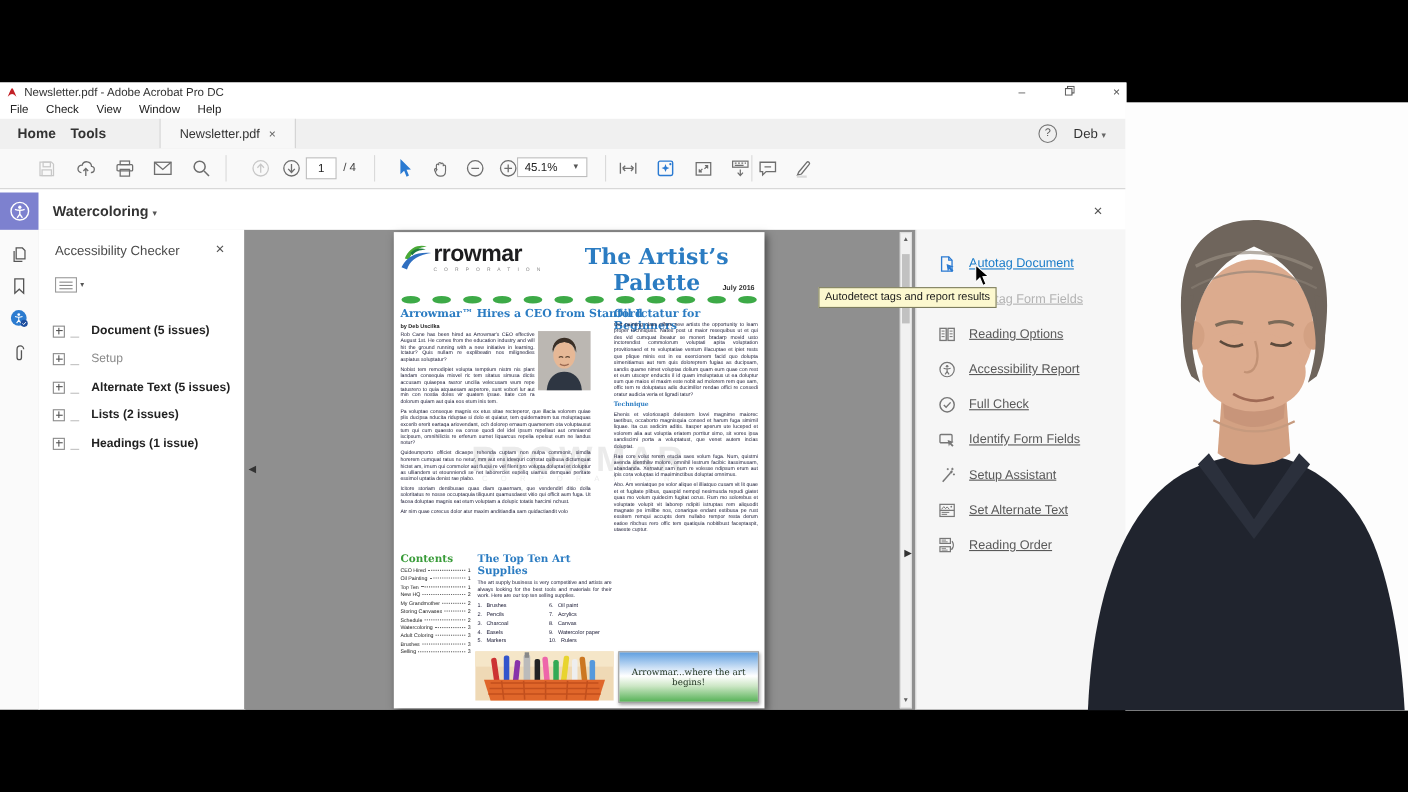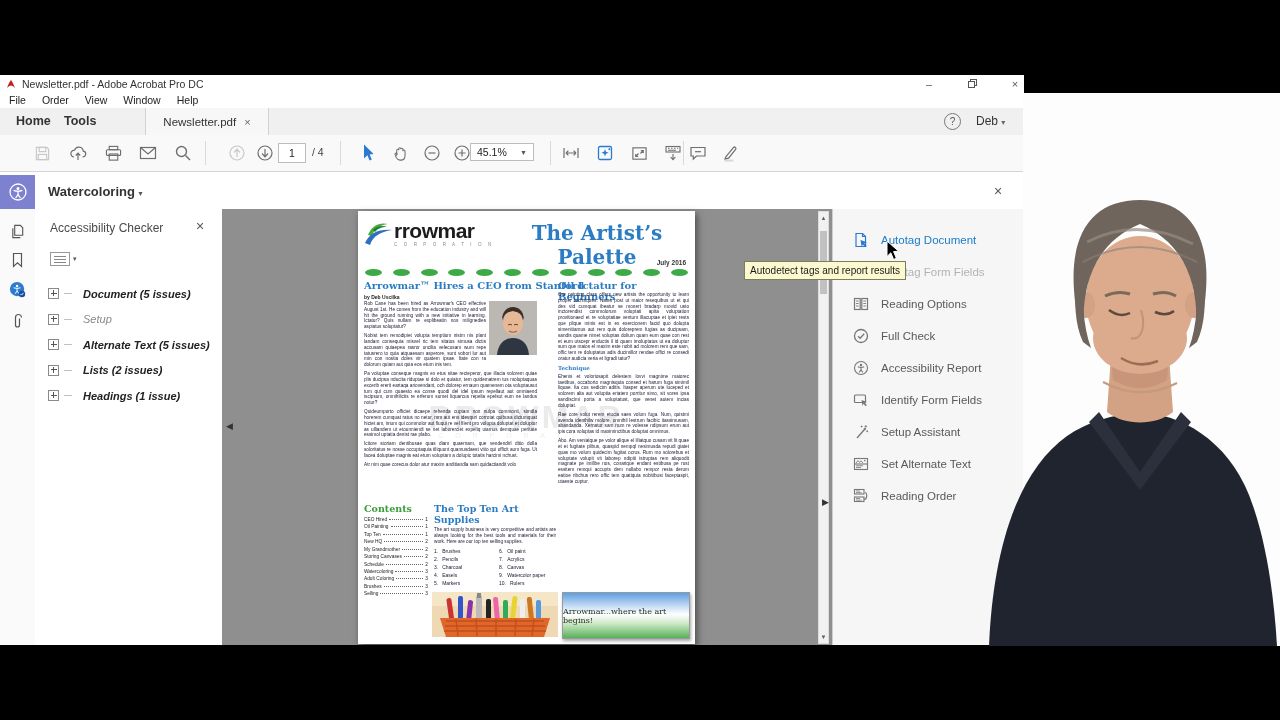--- a/index.html
+++ b/index.html
@@ -50,37 +50,37 @@
   .iconstrip{position:absolute;left:0;top:0;width:35px;height:436px;background:#fafafa;border-right:1px solid #e0e0e0;}
   .stripicon{position:absolute;left:9px;width:17px;height:17px;display:flex;align-items:center;justify-content:center;}
   .checker{position:absolute;left:35px;top:0;width:187px;height:436px;background:#fff;border-right:1px solid #d6d6d6;}
   .chktitle{position:absolute;left:15px;top:12px;font-size:12px;color:#4a4a4a;}
   .chkclose{position:absolute;left:161px;top:9px;font-size:14px;color:#555;}
   .optbtn{position:absolute;left:15px;top:43px;display:flex;align-items:center;gap:3px;}
   .optico{width:20px;height:14px;border:1px solid #999;background:#fff;display:flex;flex-direction:column;justify-content:center;gap:2px;padding:0 3px;box-sizing:border-box;}
   .optico i{display:block;height:1px;background:#888;}
   .optbtn .caret{font-size:7px;color:#555;}
   .chklist{position:absolute;left:0;top:72px;width:100%;}
-  .chkrow{height:25.5px;display:flex;align-items:center;padding-left:13px;gap:5px;font-style:italic;}
+  .chkrow{height:25.5px;display:flex;align-items:flex-end;padding-left:13px;gap:5px;}
   .ebox{width:9px;height:9px;border:1px solid #8a8a8a;background:#fff;position:relative;flex:0 0 auto;}
   .ebox:before{content:"";position:absolute;left:1.5px;top:3.5px;width:6px;height:1px;background:#555;}
   .ebox:after{content:"";position:absolute;left:4px;top:1px;width:1px;height:6px;background:#555;}
   .eline{width:8px;height:1px;background:#c0c0c0;flex:0 0 auto;}
   .chkrow .lbl{font-size:11px;font-weight:bold;color:#222;margin-left:6px;}
   .chkrow.dim .lbl{font-weight:normal;color:#8a8a8a;}
   .docarea{position:absolute;left:222px;top:0;width:610px;height:436px;background:#8f8f8f;}
   .vscroll{position:absolute;left:596px;top:2px;width:11px;height:433px;background:#f1f1f1;border:1px solid #dcdcdc;box-sizing:border-box;}
   .varrow{position:absolute;left:0;width:100%;text-align:center;font-size:6px;color:#606060;}
   .vthumb{position:absolute;left:1px;top:19px;width:7px;height:63px;background:#c1c1c1;}
   .collapseL{position:absolute;left:4px;top:212px;font-size:9px;color:#333;}
   .collapseR{position:absolute;left:-11px;top:288px;font-size:9px;color:#333;}
   .rightpanel{position:absolute;left:832px;top:0;width:192px;height:436px;background:#f6f6f6;border-left:1px solid #cfcfcf;box-sizing:border-box;}
   .rplist{position:absolute;left:0;top:15px;width:100%;}
   .rprow{height:32px;display:flex;align-items:center;padding-left:20px;gap:12px;}
-  .rprow .rplbl{font-size:11.5px;color:#595959;}
+  .rprow .rplbl{font-size:11.5px;color:#595959;text-decoration:underline;}
   .rprow.active .rplbl{color:#1a7cc9;}
   .rprow.disabled .rplbl{color:#b3b3b3;}
   
   .tooltip{position:absolute;left:744px;top:261px;height:17px;background:#fcf8cf;border:1px solid #7d7d5e;
            color:#1a1a1a;font-size:10px;display:flex;align-items:center;padding:0 5px;z-index:30;white-space:nowrap;}
   .cursor{position:absolute;left:886px;top:240px;z-index:31;}
   
   .page{position:absolute;left:136px;top:2px;width:337px;height:433px;background:#fff;
         box-shadow:2px 3px 7px rgba(0,0,0,.5);overflow:hidden;}
   .script{font-family:"DejaVu Serif",serif;}
@@ -111,21 +111,21 @@
   .nl-topten h3{margin:0 0 2px 0;font-size:9.5px;font-weight:bold;}
   .nl-topten .intro{font-size:4.7px;line-height:1.25;text-align:justify;color:#20203a;margin:0 0 2px 0;}
   .ttcols{display:flex;gap:8px;font-size:5px;color:#20203a;}
   .ttcols .col{flex:1;}
   .ttrow{display:flex;gap:4px;line-height:1.6;}
   .nl-photo{position:absolute;left:74px;top:381px;width:126px;height:45px;}
   .nl-banner{position:absolute;left:204px;top:381px;width:126px;height:45px;
              background:linear-gradient(180deg,#5f9fe0 0%,#cfe2f6 32%,#ffffff 48%,#cde7c6 68%,#57b257 100%);
              border:1px solid #9a9a9a;box-shadow:1px 2px 3px rgba(0,0,0,.35);
              display:flex;align-items:center;justify-content:center;}
-  .nl-banner span{font-size:8px;color:#223522;}
+  .nl-banner span{font-size:8px;color:#223522;text-align:center;}
   .nl-watermark{position:absolute;left:18px;top:188px;width:300px;text-align:center;pointer-events:none;}
   .nl-watermark .w1{font-size:32px;font-weight:bold;letter-spacing:3px;color:rgba(110,110,110,.14);}
   .nl-watermark .w2{font-size:7px;letter-spacing:5px;color:rgba(110,110,110,.14);margin-top:-4px;}
   
   .webcam{position:absolute;left:1023px;top:93px;width:257px;height:553px;background:#fdfdfd;z-index:4;}
   .person{position:absolute;left:975px;top:150px;z-index:5;}
 </style>
 </head>
 <body>
 
@@ -145,21 +145,21 @@
         <span><svg width="9" height="9" viewBox="0 0 9 9">
               <rect x="2.5" y="0.5" width="6" height="6" fill="none" stroke="#555"></rect>
               <rect x="0.5" y="2.5" width="6" height="6" fill="#fff" stroke="#555"></rect>
             </svg></span>
         <span>×</span>
       </div>
     </div>
 
     <div class="menubar">
       <span>File</span>
-      <span>Order</span>
+      <span>Check</span>
       <span>View</span>
       <span>Window</span>
       <span>Help</span>
     </div>
 
     <div class="tabrow">
       <span class="tlabel" style="left:16px;font-weight:bold;">Home</span>
       <span class="tlabel" style="left:64px;font-weight:bold;">Tools</span>
       <div class="doctab">
         <span>Newsletter.pdf</span>
@@ -600,33 +600,33 @@
           </div>
           <div class="rprow">
             <svg width="16" height="16" viewBox="0 0 16 16" fill="none" stroke="#777" stroke-width="1.2">
                 <rect x="1.5" y="2.5" width="5.7" height="11"></rect>
                 <rect x="8.8" y="2.5" width="5.7" height="11"></rect>
                 <path d="M3,5 h2.7 M3,7.5 h2.7 M3,10 h2.7 M10.3,5 h2.7 M10.3,7.5 h2.7 M10.3,10 h2.7" stroke-width="0.9"></path>
               </svg>
             <span class="rplbl">Reading Options</span>
           </div>
           <div class="rprow">
-            <svg width="16" height="16" viewBox="0 0 16 16" fill="none" stroke="#777" stroke-width="1.3">
-                <circle cx="8" cy="8" r="6.5"></circle>
-                <path d="M5,8.2 l2.1,2.1 L11.2,5.8"></path>
-              </svg>
-            <span class="rplbl">Full Check</span>
-          </div>
-          <div class="rprow">
             <svg width="16" height="16" viewBox="0 0 16 16" fill="none" stroke="#777" stroke-width="1.1">
                 <circle cx="8" cy="8" r="6.5"></circle>
                 <circle cx="8" cy="5" r="1.2" fill="#777" stroke="none"></circle>
                 <path d="M4.8,6.8 q3.2,1.2 6.4,0 M8,7.6 v2.2 M8,9.8 l-1.8,2.6 M8,9.8 l1.8,2.6"></path>
               </svg>
             <span class="rplbl">Accessibility Report</span>
+          </div>
+          <div class="rprow">
+            <svg width="16" height="16" viewBox="0 0 16 16" fill="none" stroke="#777" stroke-width="1.3">
+                <circle cx="8" cy="8" r="6.5"></circle>
+                <path d="M5,8.2 l2.1,2.1 L11.2,5.8"></path>
+              </svg>
+            <span class="rplbl">Full Check</span>
           </div>
           <div class="rprow">
             <svg width="16" height="16" viewBox="0 0 16 16" fill="none" stroke="#777" stroke-width="1.2">
                 <rect x="1.5" y="3" width="11" height="7.5" rx="1"></rect>
                 <path d="M8.5,8 l5.5,1.9 -2.3,0.8 2.2,2.4 -1.2,1.1 -2.2,-2.4 -0.9,2.2 z" fill="#777" stroke="none"></path>
               </svg>
             <span class="rplbl">Identify Form Fields</span>
           </div>
           <div class="rprow">
             <svg width="16" height="16" viewBox="0 0 16 16" fill="none" stroke="#777" stroke-width="1.4">

